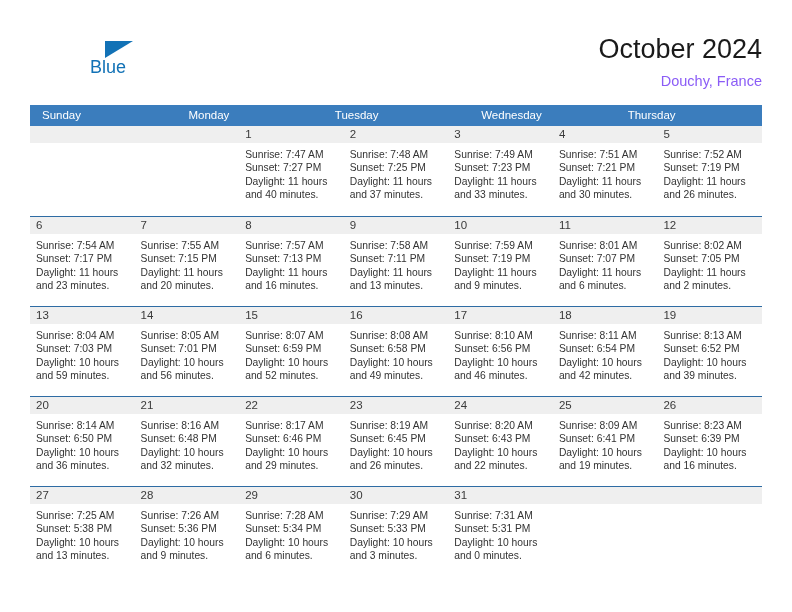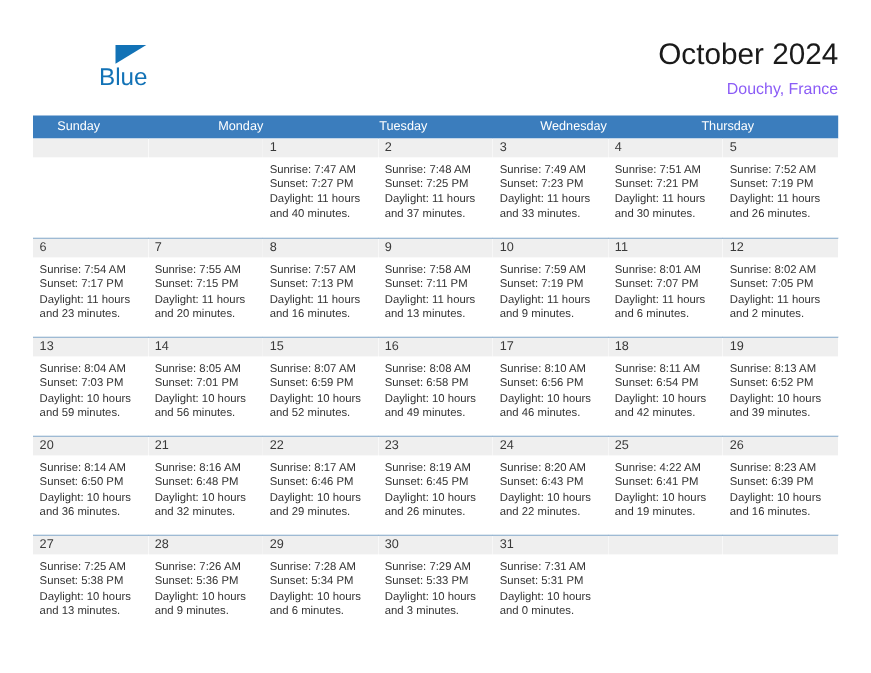--- a/index.html
+++ b/index.html
@@ -55,21 +55,21 @@
     width: 0;
     height: 0;
     border-top: 0 solid transparent;
     border-left: 28px solid #1272b6;
     border-bottom: 17px solid transparent;
   }
   .brand-blue {
     position: absolute;
     left: 58px;
     top: 21px;
-    font-size: 22px;
+    font-size: 18px;
     color: #1272b6;
     font-family: "Liberation Sans", sans-serif;
   }
 
   .title-block {
     position: absolute;
     right: 30px;
     top: 32px;
     text-align: right;
   }
@@ -98,21 +98,21 @@
   .weekday-row {
     display: flex;
     background: #3b7dbd;
     height: 21px;
   }
   .weekday-cell {
     flex: 1 1 0;
     color: #ffffff;
     font-size: 11.5px;
     line-height: 21px;
-    padding-left: 22px;
+    padding-left: 12px;
     box-sizing: border-box;
     white-space: nowrap;
     overflow: hidden;
   }
 
   .week-row {
     display: flex;
     border-top: 1.5px solid #2e6ca4;
     height: 90px;
     box-sizing: border-box;
@@ -464,21 +464,21 @@
               <div class="day-line">Sunset: 6:43 PM</div>
               <div class="day-line">Daylight: 10 hours</div>
               <div class="day-line">and 22 minutes.</div>
             </div>
           </div>
           <div class="day-cell">
             <div class="day-number-band">
               <span class="day-number">25</span>
             </div>
             <div class="day-body">
-              <div class="day-line">Sunrise: 4:22 AM</div>
+              <div class="day-line">Sunrise: 8:09 AM</div>
               <div class="day-line">Sunset: 6:41 PM</div>
               <div class="day-line">Daylight: 10 hours</div>
               <div class="day-line">and 19 minutes.</div>
             </div>
           </div>
           <div class="day-cell">
             <div class="day-number-band">
               <span class="day-number">26</span>
             </div>
             <div class="day-body">

